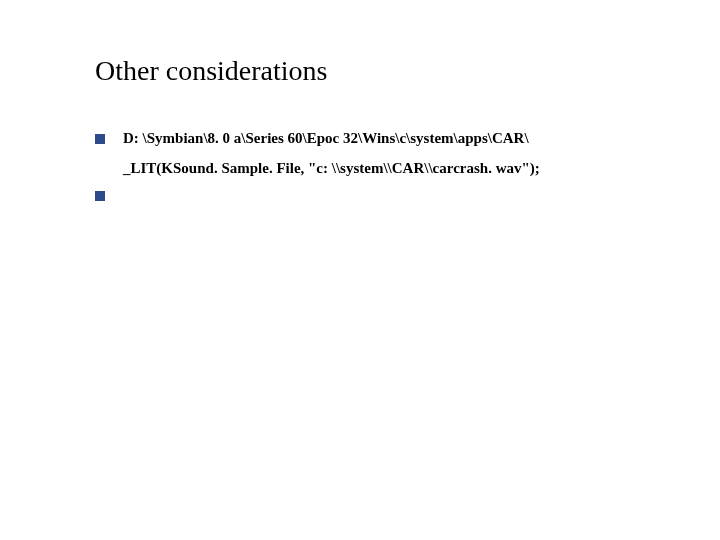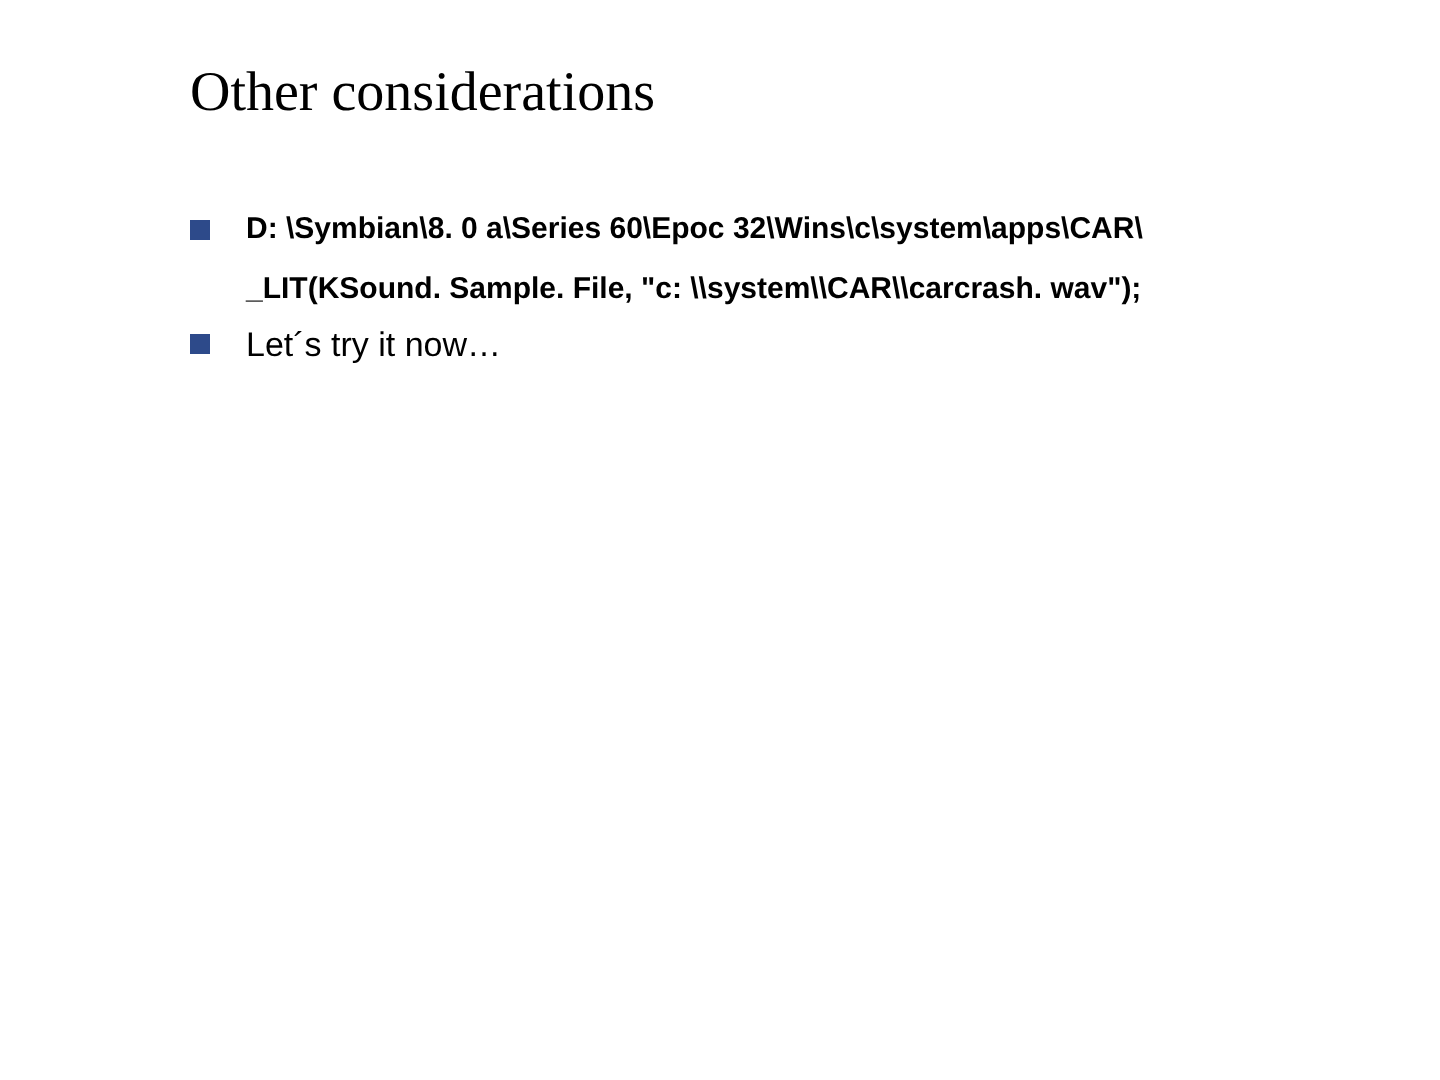--- a/index.html
+++ b/index.html
@@ -1,21 +1,21 @@
 <!DOCTYPE html>
 <html><head>
 <meta charset="utf-8">
 <style>
   * { margin: 0; padding: 0; box-sizing: border-box; }
   html, body { width: 720px; height: 540px; background: #fff; font-family: Arial, Helvetica, sans-serif; color: #000; }
   .slide {
     position: relative;
     width: 720px;
     height: 540px;
-    padding: 31px 40px 20px 95px;
+    padding: 55px 40px 20px 95px;
   }
   .title {
     font-family: "Times New Roman", Times, serif;
     font-size: 28px;
     font-weight: 400;
     color: #000;
     margin-bottom: 42px;
   }
   ul.bullets {
     list-style: none;
@@ -33,36 +33,36 @@
     top: 5px;
     width: 10px;
     height: 10px;
     background: #2d4a8a;
   }
   .sub {
     font-size: 15px;
     font-weight: 700;
     margin: 10px 0 8px 28px;
     line-height: 1.3;
+    font-family: Liberation Serif, serif;
   }
 </style>
 </head>
 <body>
 
 <div class="slide">
   <h1 class="title">Other considerations</h1>
 
   <ul class="bullets">
 
     <li>
       <span class="sq"></span>
     </li>
     <div class="sub">D: \Symbian\8. 0 a\Series 60\Epoc 32\Wins\c\system\apps\CAR\</div>
 
     <div class="sub">_LIT(KSound. Sample. File, "c: \\system\\CAR\\carcrash. wav");</div>
 
     <li>
       <span class="sq"></span>
-      <span>Let´s try it now…</span>
     </li>
 
   </ul>
 </div>
 
 </body></html>

